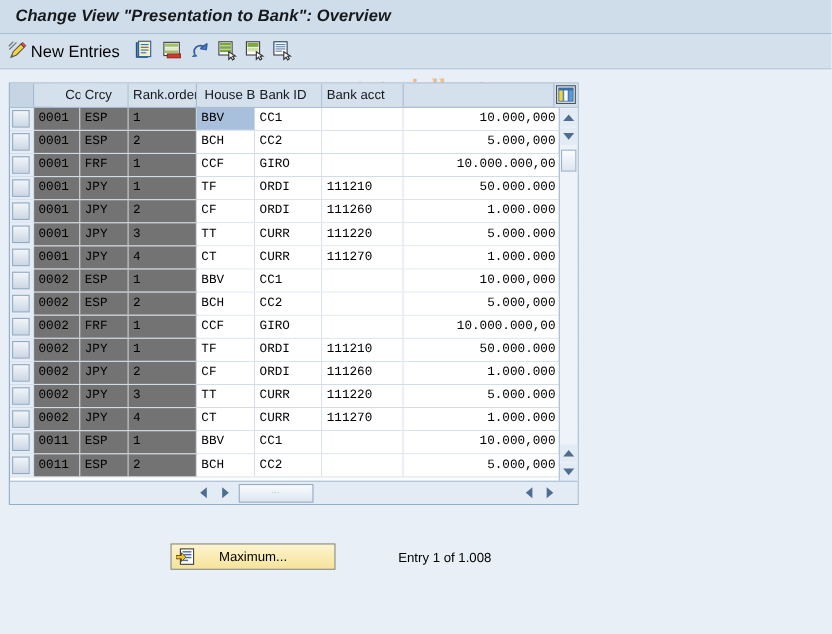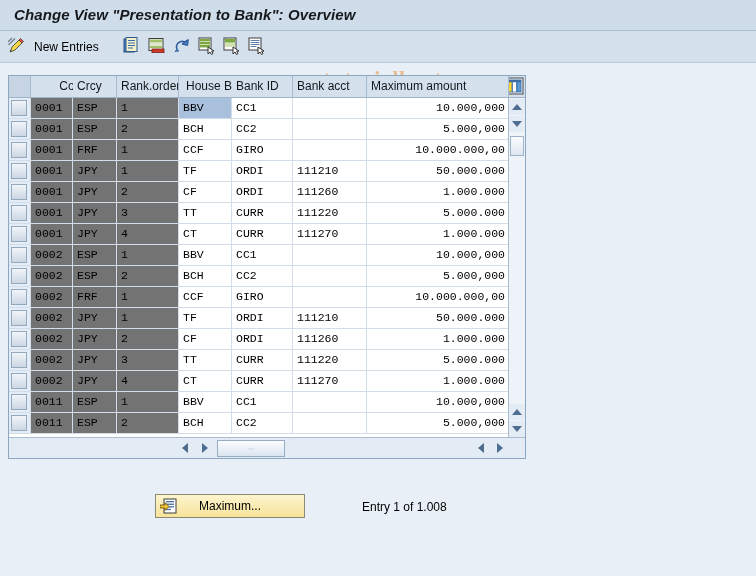--- a/index.html
+++ b/index.html
@@ -29,21 +29,21 @@
     background:#d5e0ed;
     border-bottom:1px solid #b9c9da;
     box-sizing:border-box;
   }
   .tb-btn{
     position:absolute;top:3px;height:26px;
     display:flex;align-items:center;
     cursor:default;
   }
   #btn-new-entries{left:6px;}
-  #new-entries-label{margin-left:8px;font-size:12px;color:#000;}
+  #new-entries-label{margin-left:2px;font-size:15px;color:#000;}
   .tb-icon-btn{position:absolute;top:5px;width:22px;height:22px;}
   #watermark{
     position:absolute;left:268px;top:36px;
     font-family:"Liberation Serif", serif;
     font-size:23px;font-weight:bold;
     color:#eabd93;white-space:nowrap;
     letter-spacing:.2px;
   }
   
   #grid-wrap{
@@ -264,21 +264,20 @@
         <rect x="12" y="3" width="4" height="12" fill="#5b9bd5" stroke="#3b6ea5" stroke-width="0.8"></rect>
         <rect x="3" y="3" width="13" height="2.2" fill="#3b6ea5"></rect>
       </svg>
     </div>
   <div class="hcell" style="left: 40px; width: 42px; text-align: right;">CoCd</div>
       <div class="hcell" style="left: 64px; width: 44px;">Crcy</div>
       <div class="hcell" style="left: 108px; width: 62px;">Rank.order</div>
       <div class="hcell" style="left: 173px; width: 53px;">House B</div>
       <div class="hcell" style="left: 223px; width: 61px;">Bank ID</div>
       <div class="hcell" style="left: 284px; width: 74px;">Bank acct</div>
-      <div class="hcell" style="left: 358px; width: 142px;">Maximum amount</div>
     </div>
 
   <div id="grid-body">
       <div class="row">
         <div class="cell" style="left: 0px; width: 22px; background: rgb(228, 237, 247);">
           <div class="selbox"></div>
         </div>
         <div class="cell key" style="left: 22px; width: 42px;">0001</div>
         <div class="cell key" style="left: 64px; width: 44px;">ESP</div>
         <div class="cell key" style="left: 108px; width: 62px;">1</div>

